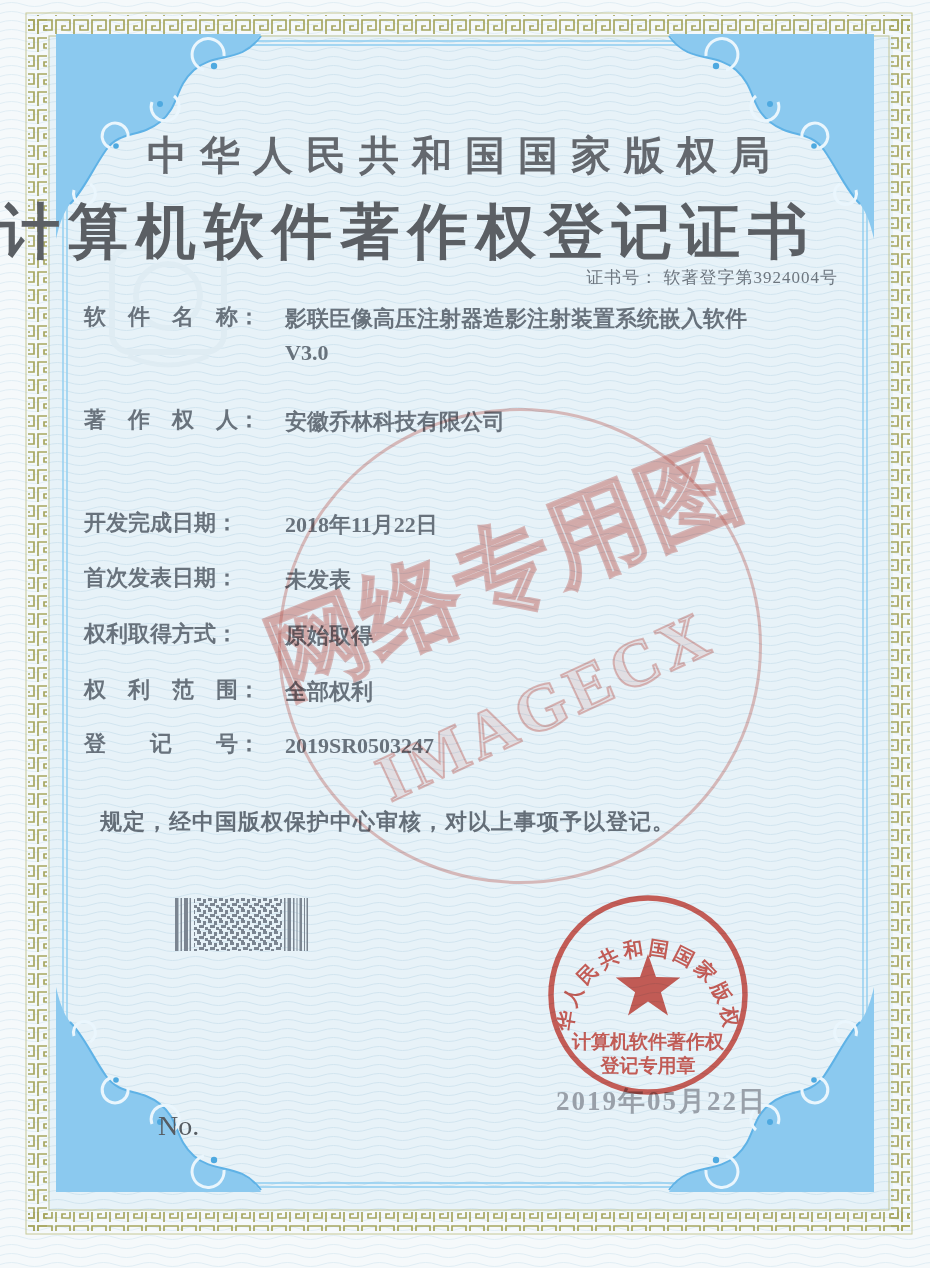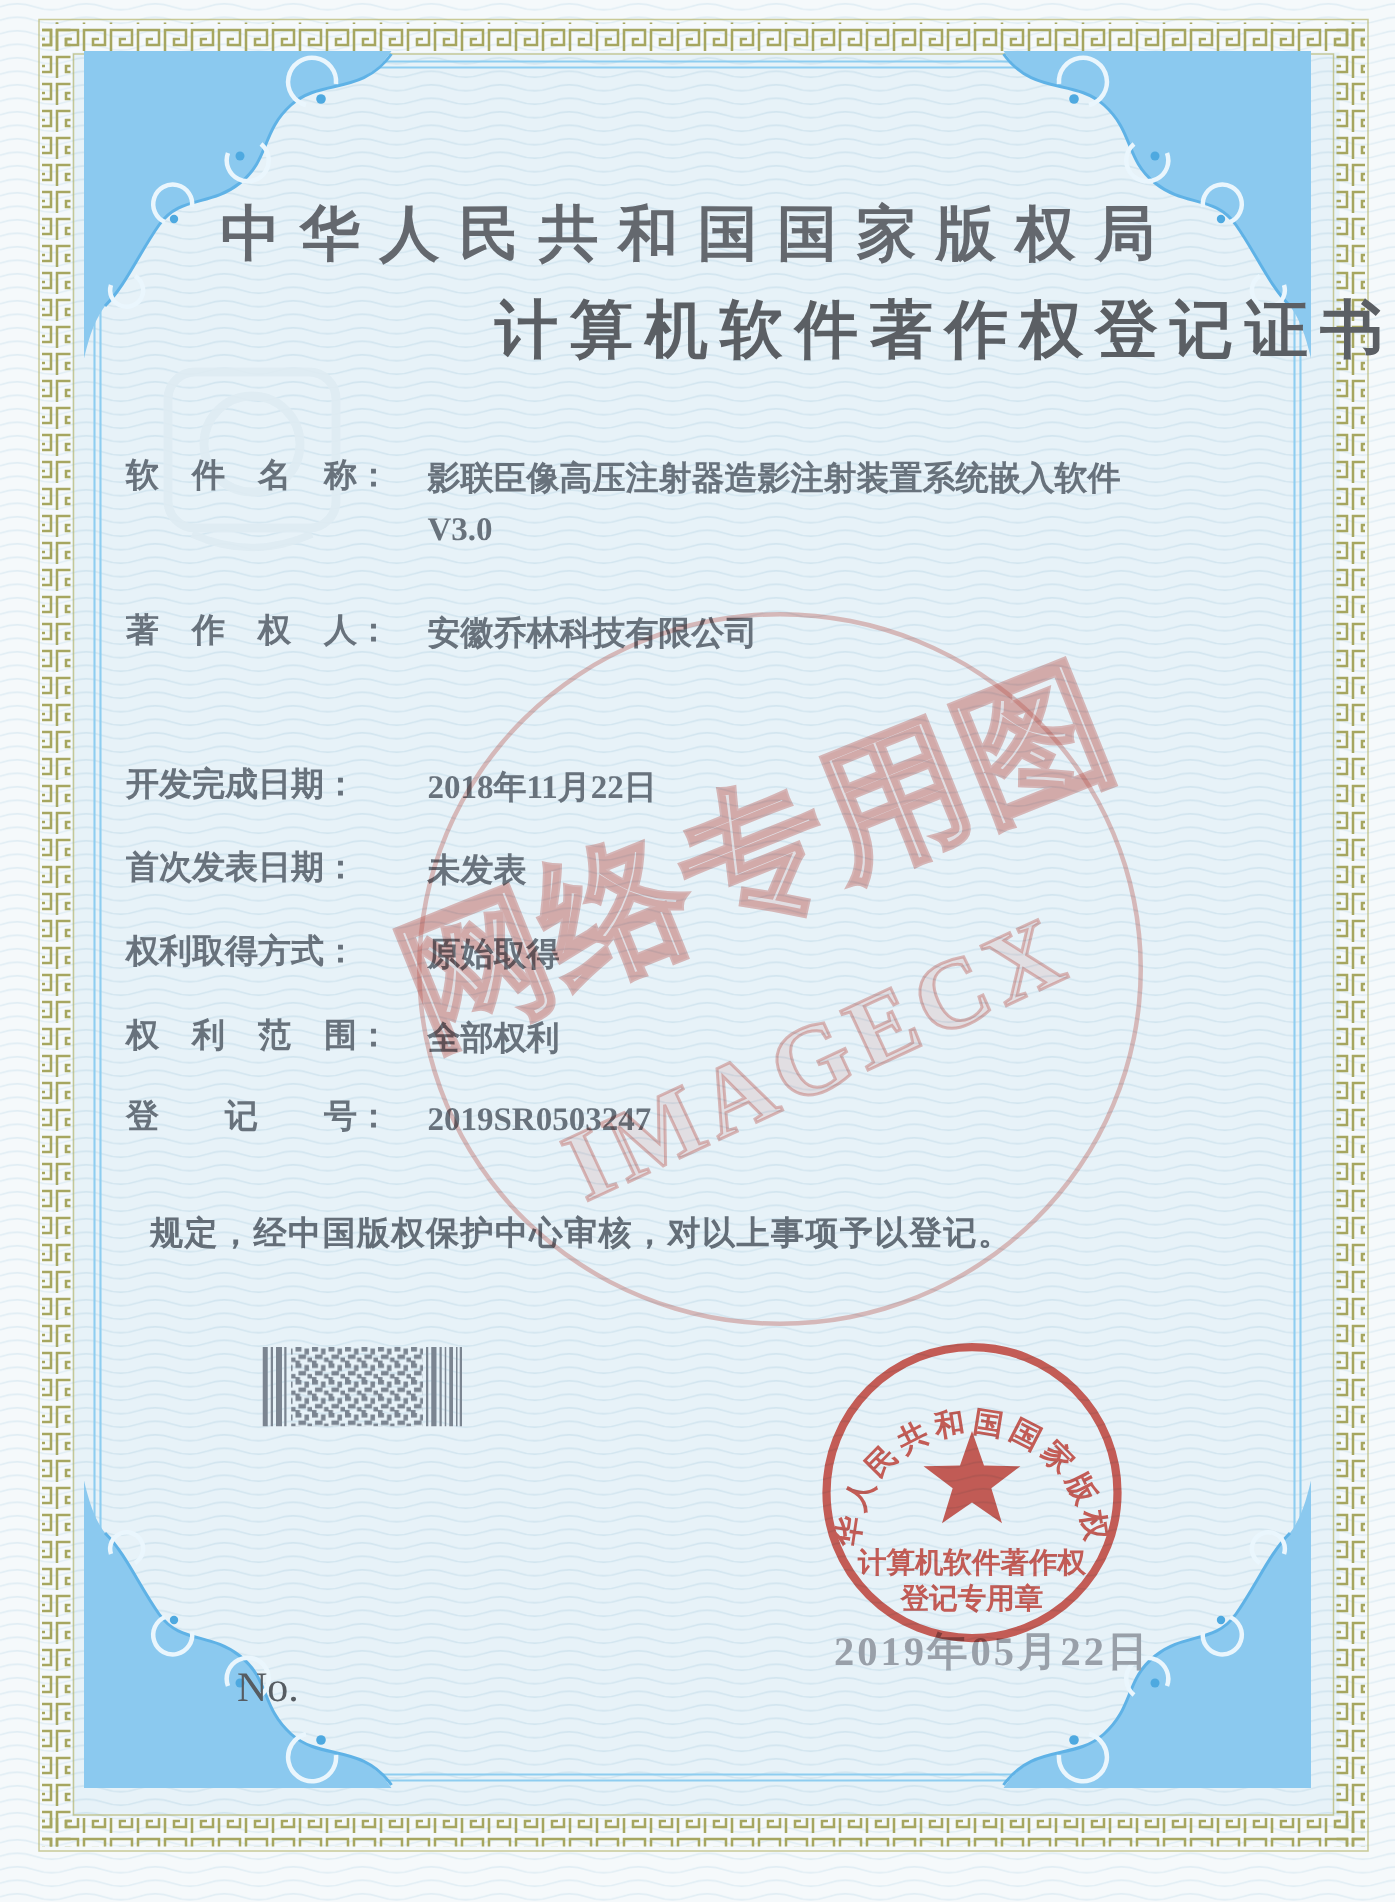--- a/index.html
+++ b/index.html
@@ -12,22 +12,22 @@
   #deco{z-index:0;}
   #content{z-index:2;}
   #stamp{z-index:4;pointer-events:none;mix-blend-mode:multiply;}
   #watermark{z-index:5;pointer-events:none;mix-blend-mode:multiply;}
 
   .authority{
     position:absolute;top:128px;left:0;width:930px;text-align:center;
     font-size:40px;font-weight:700;letter-spacing:13px;color:#64686e;
   }
   .cert-title{
-    position:absolute;top:192px;left:0;width:930px;text-align:right;
-    font-size:42px;font-weight:700;letter-spacing:8px;color:#5b5f64;
+    position:absolute;top:192px;left:0;width:930px;text-align:left;
+    font-size:60px;font-weight:700;letter-spacing:8px;color:#5b5f64;
   }
   .cert-no{
     position:absolute;top:266px;left:0;width:838px;text-align:right;
     font-size:17px;color:#6d767f;letter-spacing:1px;
   }
   .frow{position:absolute;font-size:22px;font-weight:600;color:#68727c;}
   .frow .lab{position:absolute;left:84px;top:0;width:200px;white-space:nowrap;}
   .frow .val{position:absolute;left:285px;top:0;width:575px;line-height:34px;font-family:Liberation Serif, serif;}
   .statement{
     position:absolute;font-size:22px;font-weight:600;color:#646e78;
@@ -131,20 +131,24 @@
     <rect x="112" y="248" width="112" height="104" rx="18" stroke-width="6"></rect>
     <circle cx="168" cy="296" r="32" stroke-width="6"></circle>
     <path d="M128,356 q40,18 80,0" stroke-width="5"></path>
   </g>
 </svg>
 
 <div id="content" class="layer">
   <div class="authority">中华人民共和国国家版权局</div>
   <div class="cert-title">计算机软件著作权登记证书</div>
 
+  <div class="cert-no">
+    <span>证书号：</span>
+    <span>软著登字第3924004号</span>
+  </div>
 
   <div class="frow" style="top:302px">
     <span class="lab">软　件　名　称：</span>
     <span class="val">
       <span>影联臣像高压注射器造影注射装置系统嵌入软件</span><br>
       <span>V3.0</span>
     </span>
   </div>
   <div class="frow" style="top:405px">
     <span class="lab">著　作　权　人：</span>

